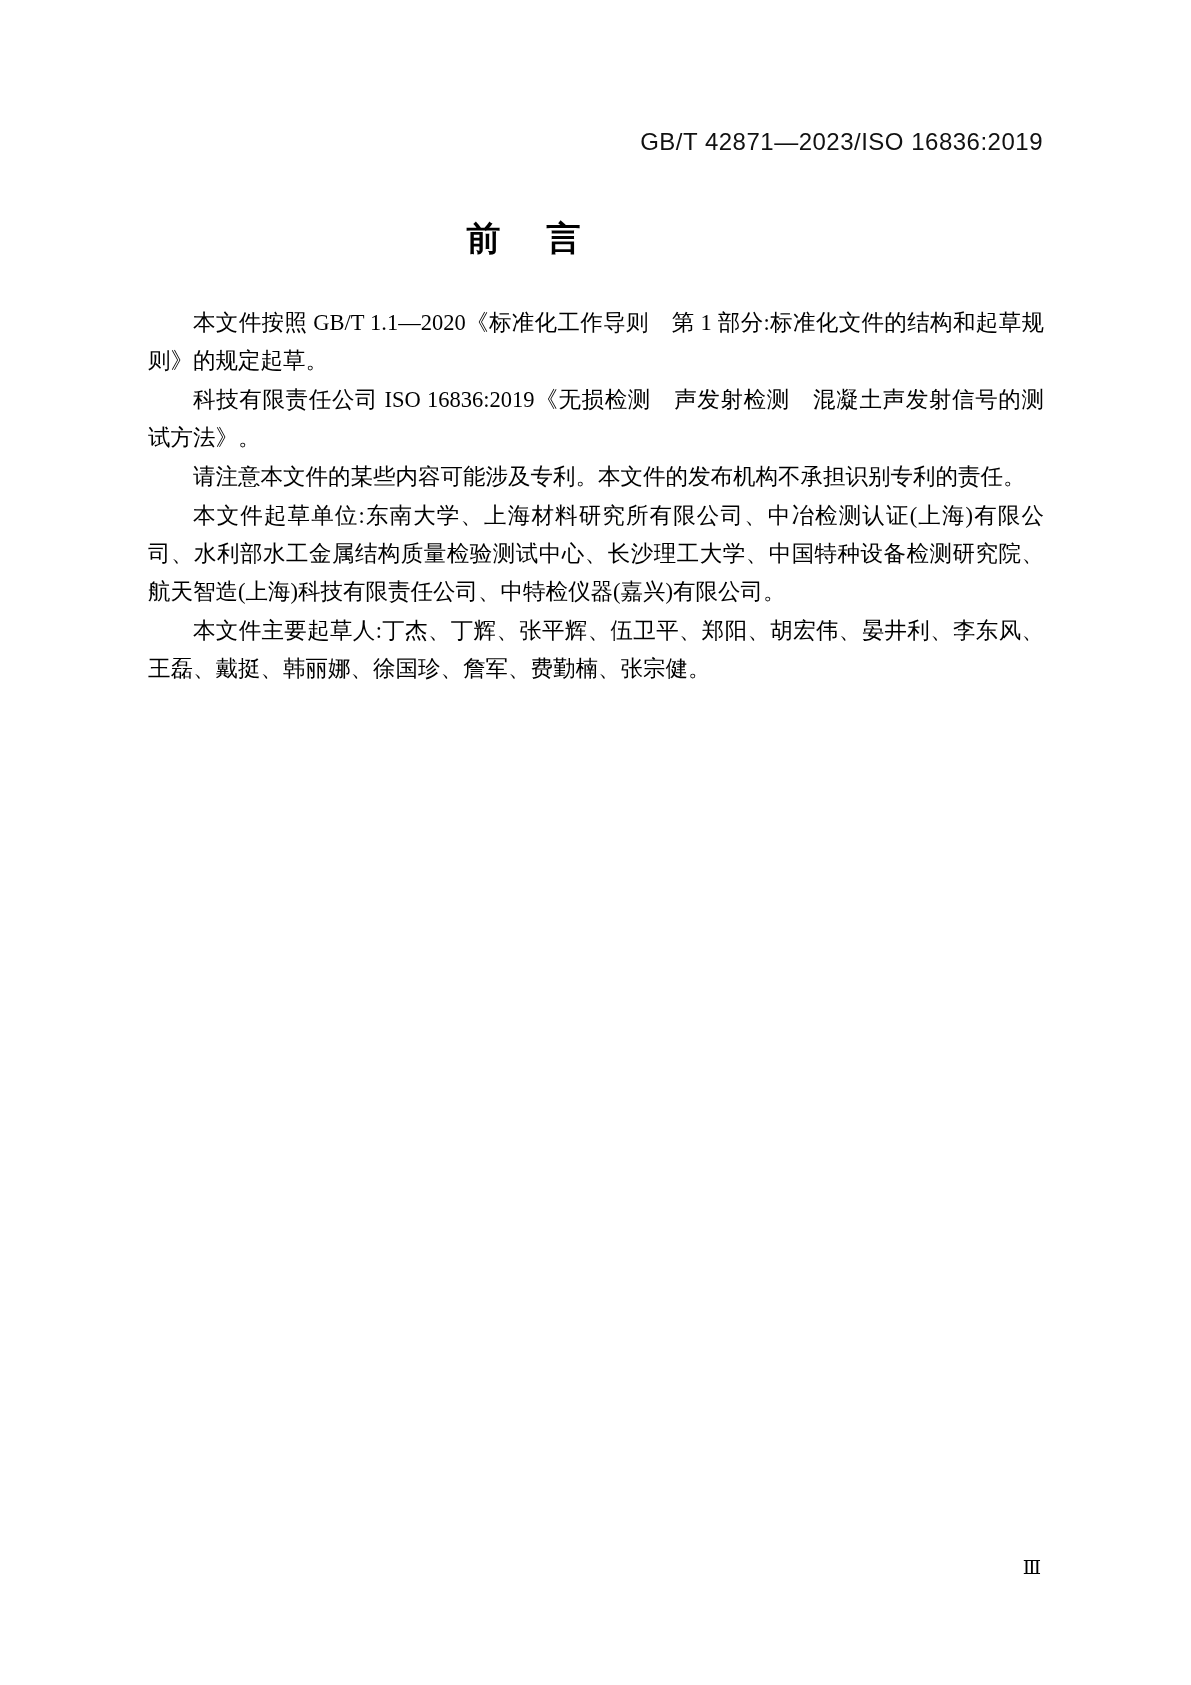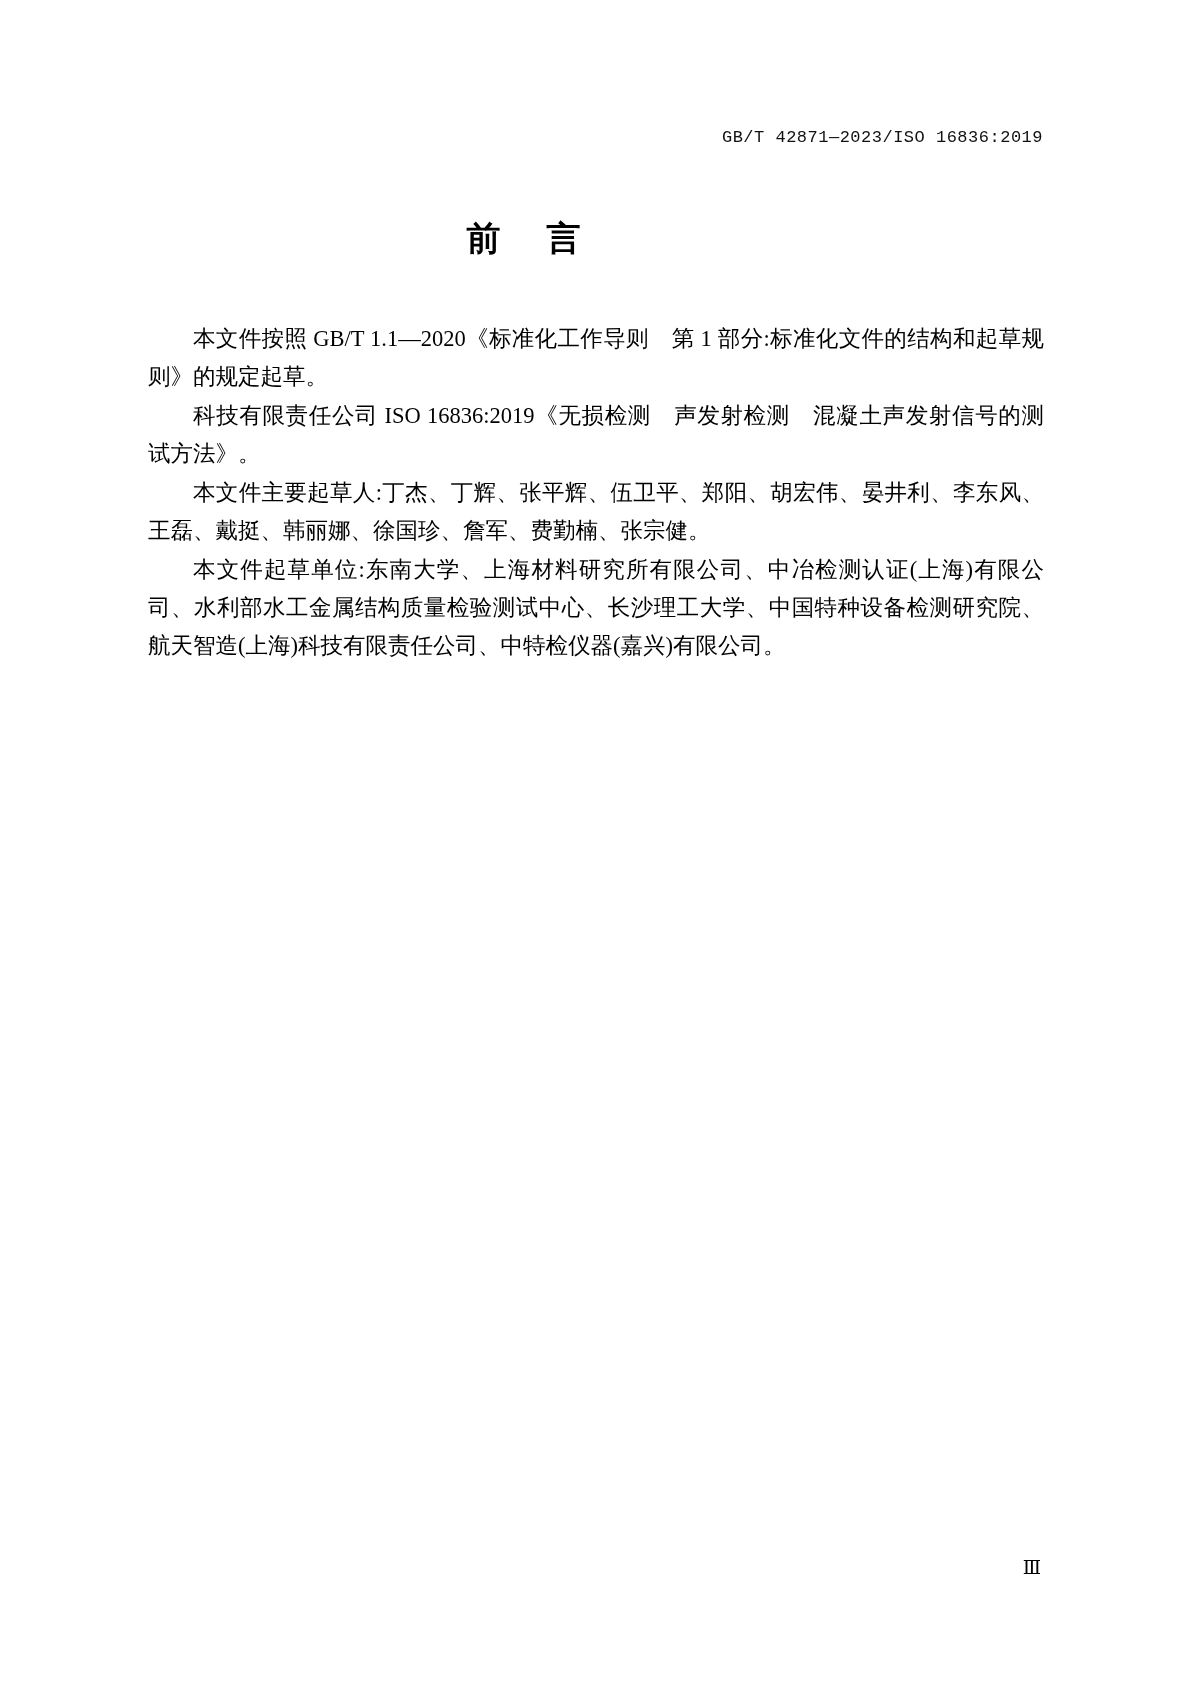--- a/index.html
+++ b/index.html
@@ -14,22 +14,22 @@
     margin: 0 auto;
     background: #ffffff;
     font-family: "Liberation Serif", "DejaVu Serif", serif;
     color: #000000;
     overflow: hidden;
   }
   .header {
     position: absolute;
     top: 128px;
     right: 148px;
-    font-family: Liberation Mono, monospace;
-    font-size: 17px;
+    font-family: Liberation Sans, sans-serif;
+    font-size: 24px;
     letter-spacing: 0.5px;
     color: #111;
     white-space: nowrap;
   }
   .doc-title {
     position: absolute;
     top: 216px;
     left: 0;
     width: 1049px;
     text-align: center;
@@ -41,21 +41,21 @@
   }
   .title-inner {
     display: inline-block;
   }
   .title-inner .gap {
     display: inline-block;
     width: 44px;
   }
   .body {
     position: absolute;
-    top: 320px;
+    top: 304px;
     left: 148px;
     width: 896px;
     font-size: 22.5px;
     line-height: 38px;
     text-align: justify;
     text-justify: inter-ideograph;
     color: #000;
   }
   .para {
     margin: 0 0 1px 0;
@@ -80,19 +80,20 @@
 
   <div class="doc-title">
     <span class="title-inner">
       <span>前</span><span class="gap"></span><span>言</span>
     </span>
   </div>
 
   <div class="body">
     <p class="para">本文件按照 GB/T 1.1—2020《标准化工作导则　第 1 部分:标准化文件的结构和起草规则》的规定起草。</p>
     <p class="para">科技有限责任公司 ISO 16836:2019《无损检测　声发射检测　混凝土声发射信号的测试方法》。</p>
+    <p class="para">请注意本文件的某些内容可能涉及专利。本文件的发布机构不承担识别专利的责任。</p>
+    <p class="para">本文件起草单位:东南大学、上海材料研究所有限公司、中冶检测认证(上海)有限公司、水利部水工金属结构质量检验测试中心、长沙理工大学、中国特种设备检测研究院、航天智造(上海)科技有限责任公司、中特检仪器(嘉兴)有限公司。</p>
     <p class="para">本文件主要起草人:丁杰、丁辉、张平辉、伍卫平、郑阳、胡宏伟、晏井利、李东风、王磊、戴挺、韩丽娜、徐国珍、詹军、费勤楠、张宗健。</p>
-    <p class="para">本文件起草单位:东南大学、上海材料研究所有限公司、中冶检测认证(上海)有限公司、水利部水工金属结构质量检验测试中心、长沙理工大学、中国特种设备检测研究院、航天智造(上海)科技有限责任公司、中特检仪器(嘉兴)有限公司。</p>
   </div>
 
   <div class="page-number">Ⅲ</div>
 
 </div>
 
 </body></html>

